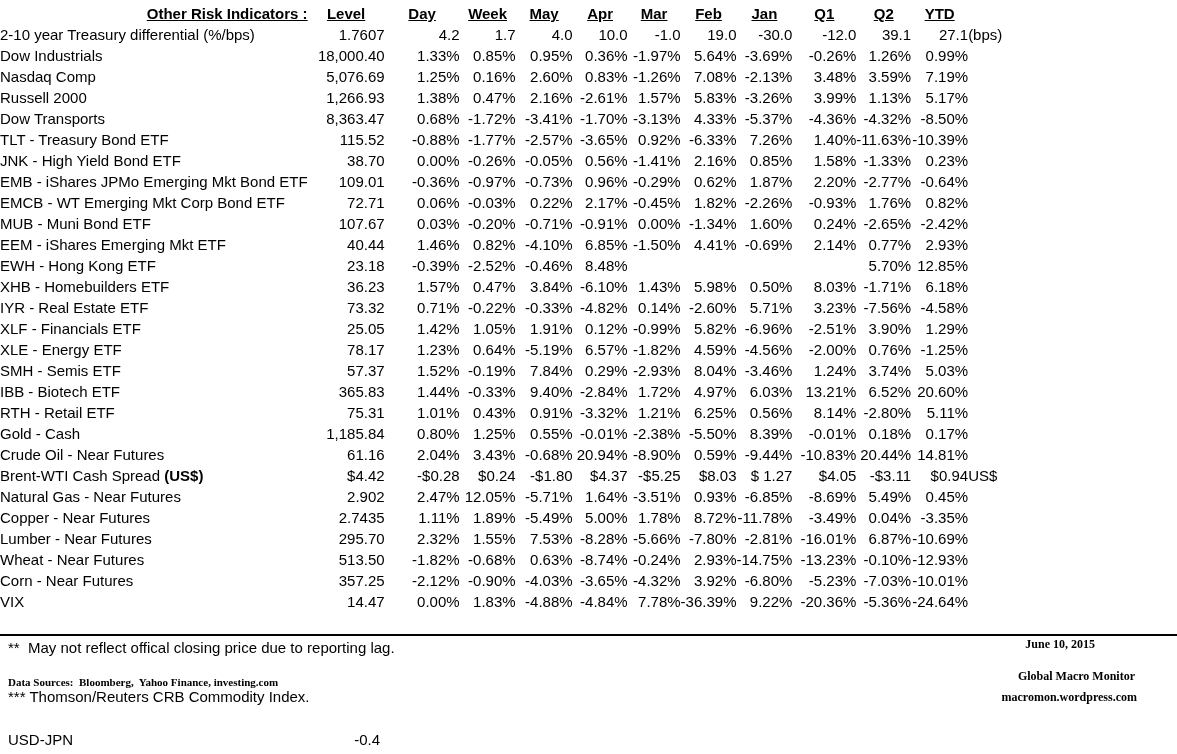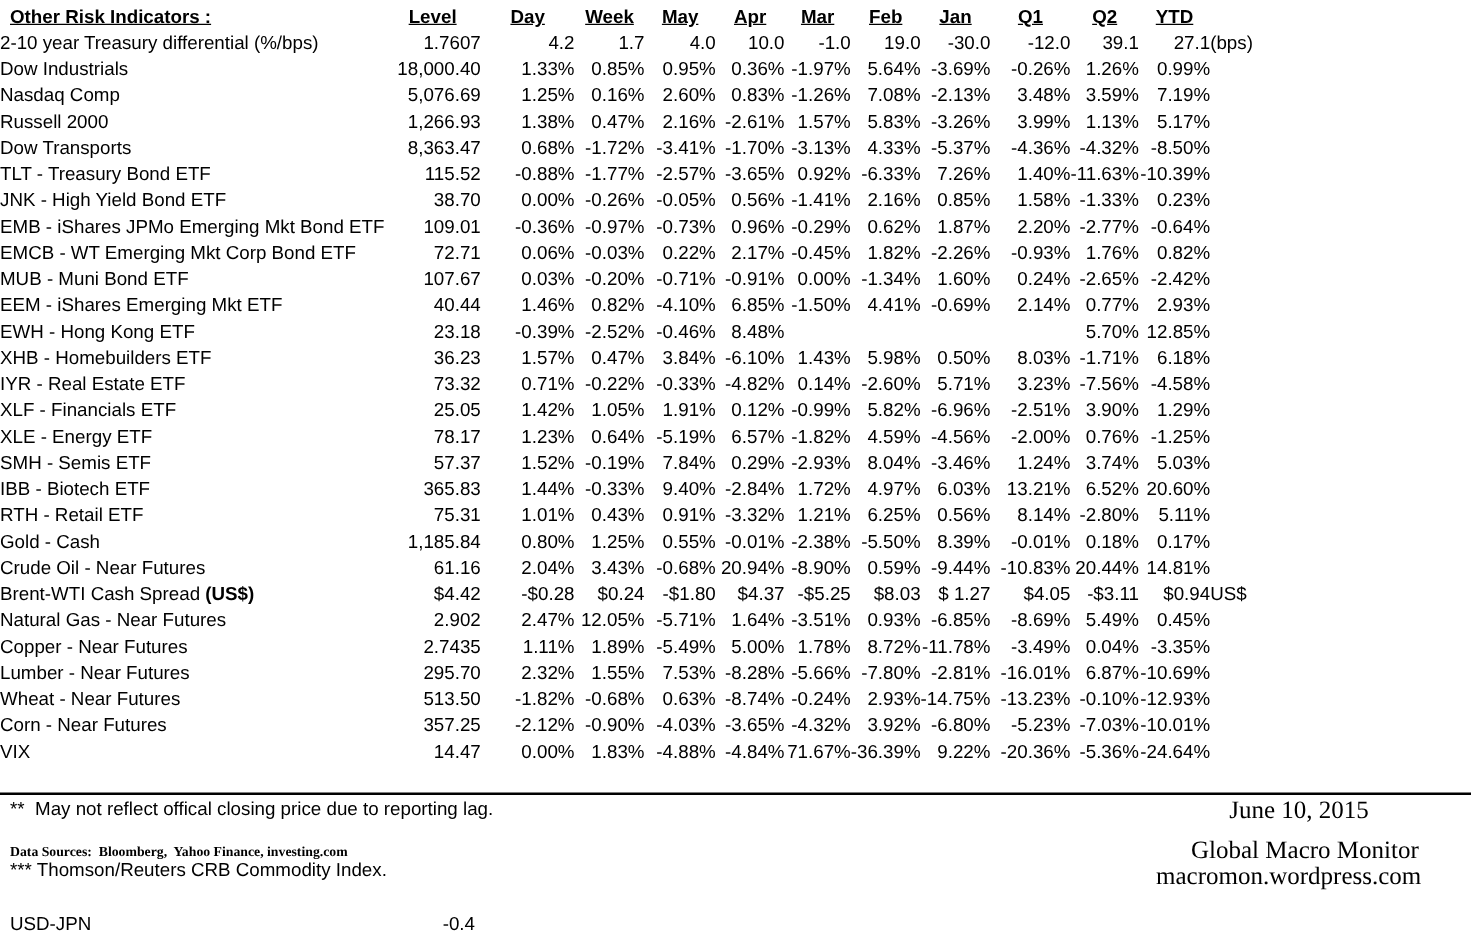--- a/index.html
+++ b/index.html
@@ -18,41 +18,41 @@
     border-collapse: collapse;
     table-layout: auto;
     margin: 3px 0 0 0;
     white-space: nowrap;
   }
   #risk-table th, #risk-table td {
     padding: 0; height: 21px; line-height: 21px;
     font-weight: 400; white-space: nowrap; vertical-align: bottom;
   }
   #risk-table th { font-weight: 700; }
-  #risk-table th.title-th { text-align: left; padding-left: 8px; }
+  #risk-table th.title-th { text-align: right; padding-left: 8px; }
   .hu { text-decoration: underline; }
   td.name  { text-align: left; padding-left: 8px; }
   td.level { text-align: right; font-weight: 700; }
   td.val   { text-align: right; }
   td.val.bps { padding-right: 12px; }
   td.note  { text-align: left; padding-left: 12px; font-weight: 700; }
   tr.bold-row td { font-weight: 700; }
 
   .rule { position: absolute; left: 0; top: 634px; width: 1177px; height: 2px; background: #000; }
 
   .fn { position: absolute; left: 8px; white-space: pre; }
   .fn1 { top: 639px; }
   .fn2 { top: 688px; }
   .sources {
     position: absolute; left: 8px; top: 676px; white-space: pre;
     font-family: "Liberation Serif", serif; font-weight: 700; font-size: 11px;
   }
   .serif-right {
     position: absolute; white-space: nowrap;
-    font-family: "Liberation Serif", serif; font-weight: 400; font-size: 20px;
+    font-family: "Liberation Serif", serif; font-weight: 700; font-size: 12px;
   }
   .date-line { top: 637px; right: 82px; }
   .brand-line { top: 669px; right: 42px; }
   .url-line { top: 690px; right: 40px; }
 
   .usdjpn-name { position: absolute; left: 8px; top: 731px; }
   .usdjpn-val  { position: absolute; left: 296px; top: 731px; width: 84px; text-align: right; }
 </style>
 </head>
 <body>
@@ -502,21 +502,21 @@
           <td class="val">-10.01%</td>
           <td class="note"></td>
         </tr>
         <tr class="bold-row">
           <td class="name">VIX</td>
           <td class="level">14.47</td>
           <td class="val">0.00%</td>
           <td class="val">1.83%</td>
           <td class="val">-4.88%</td>
           <td class="val">-4.84%</td>
-          <td class="val">71.67%</td>
+          <td class="val">7.78%</td>
           <td class="val">-36.39%</td>
           <td class="val">9.22%</td>
           <td class="val">-20.36%</td>
           <td class="val">-5.36%</td>
           <td class="val">-24.64%</td>
           <td class="note"></td>
         </tr>
       </tbody>
   </table>
 

